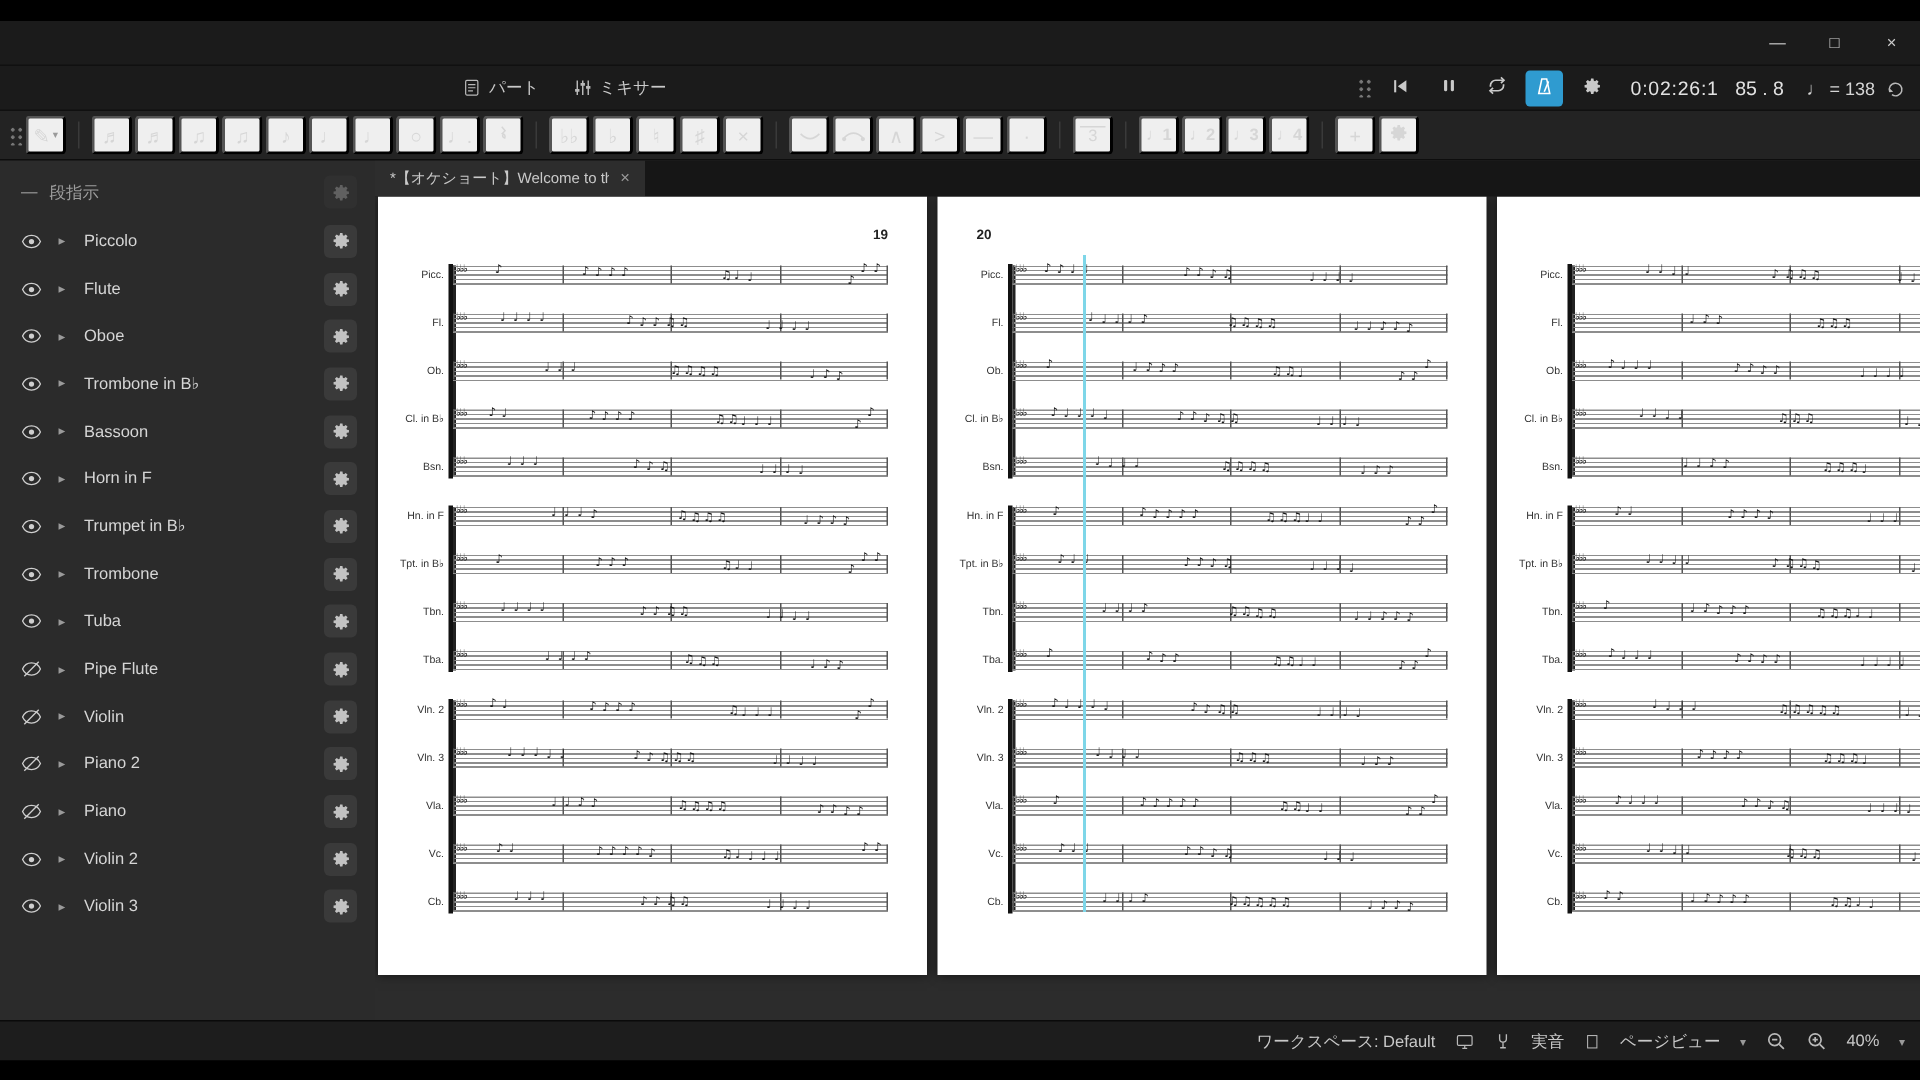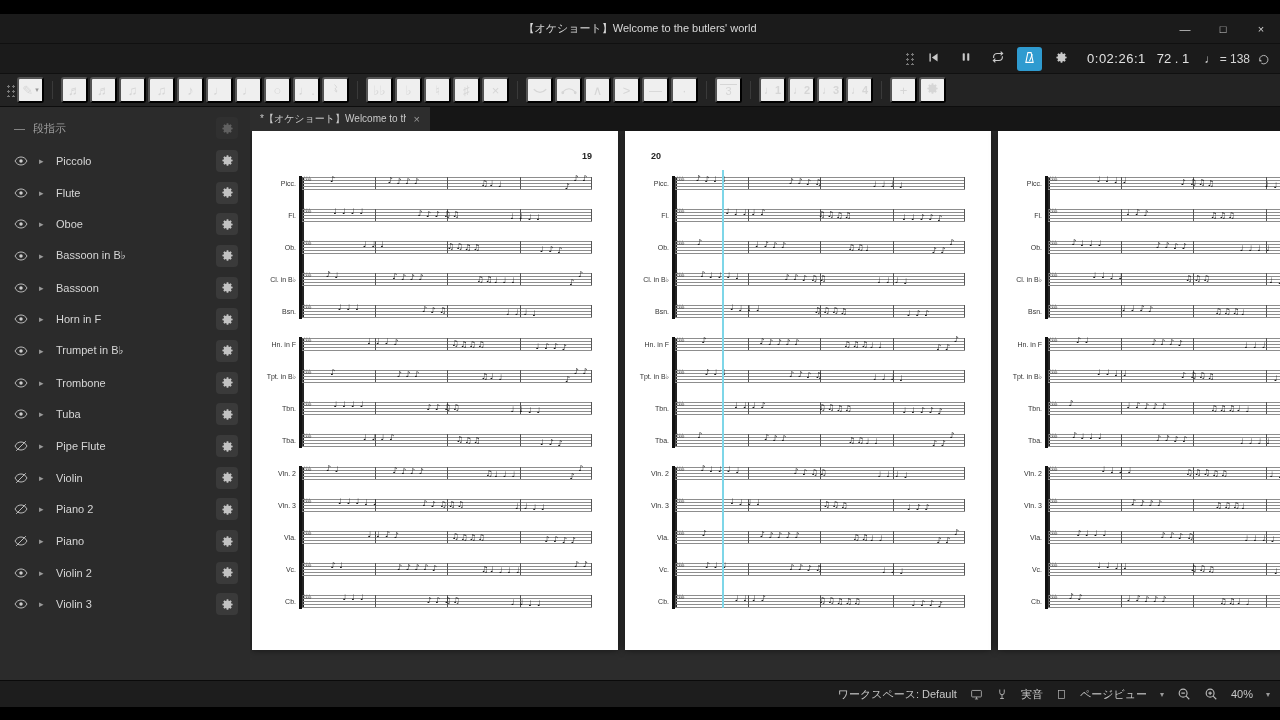--- a/index.html
+++ b/index.html
@@ -111,30 +111,49 @@
   .sb-text { color:#c8c8c8; font-size:11px; }
   .sb-ic { color:#b9b9b9; display:flex; }
   .caret { color:#9a9a9a; font-size:8px; }
 </style>
 </head>
 <body>
 
 <div class="strip-top"></div>
 
 <header class="menubar">
-  <div class="win-title">【オケショート】Welcome to the butlers' world</div>
   <div class="win-controls" id="win-controls">
       <div class="win-btn">—</div>
       <div class="win-btn">□</div>
       <div class="win-btn">×</div>
     </div>
 </header>
 
 <div class="toolbar2">
   <div class="sp1"></div>
+  <div class="center-group">
+    <button class="flat-btn">
+      <span class="sb-ic">
+          <svg viewBox="0 0 16 16" width="13" height="13" fill="none" stroke="currentColor">
+            <rect x="3" y="2" width="10" height="12" rx="1"></rect>
+            <path d="M5 5.5h6M5 8h6M5 10.5h4"></path>
+          </svg>
+        </span>
+      <span>パート</span>
+    </button>
+    <button class="flat-btn">
+      <span class="sb-ic">
+          <svg viewBox="0 0 16 16" width="13" height="13" stroke="currentColor" fill="none">
+            <path d="M3.5 2v12M8 2v12M12.5 2v12" stroke-width="1.2"></path>
+            <path d="M1.7 10.2h3.6M6.2 5.2h3.6M10.7 7.7h3.6" stroke-width="2.2"></path>
+          </svg>
+        </span>
+      <span>ミキサー</span>
+    </button>
+  </div>
   <div class="playback">
     <span class="drag-dots"></span>
     <button class="pb-btn">
         <span><svg viewBox="0 0 16 16" width="13" height="13" fill="currentColor">
             <rect x="3" y="3" width="1.7" height="10"></rect>
             <path d="M13 3 6 8l7 5z"></path>
           </svg></span>
       </button>
     <button class="pb-btn">
         <span><svg viewBox="0 0 16 16" width="12" height="12" fill="currentColor">
@@ -155,21 +174,21 @@
             <path d="M6 2h4l2.5 12h-9z"></path>
             <path d="M8 12.5 11.5 4"></path>
           </svg></span>
       </button>
     <button class="pb-btn">
         <span><svg viewBox="0 0 16 16" width="13" height="13" fill="currentColor">
             <path d="M8 5.2A2.8 2.8 0 1 0 8 10.8 2.8 2.8 0 0 0 8 5.2zm6.3 3.8V7l-1.7-.3a4.8 4.8 0 0 0-.4-1l1-1.4-1.5-1.5-1.4 1a4.8 4.8 0 0 0-1-.4L9 1.6H7l-.3 1.8a4.8 4.8 0 0 0-1 .4l-1.4-1-1.5 1.5 1 1.4c-.2.3-.3.6-.4 1L1.7 7v2l1.7.3c.1.4.2.7.4 1l-1 1.4 1.5 1.5 1.4-1c.3.2.6.3 1 .4l.3 1.8h2l.3-1.8c.4-.1.7-.2 1-.4l1.4 1 1.5-1.5-1-1.4c.2-.3.3-.6.4-1z"></path>
           </svg></span>
       </button>
     <span class="time">0:02:26:1</span>
-    <span class="beat">72 . 1</span>
+    <span class="beat">85 . 8</span>
     <span class="tempo">♩ = 138</span>
     <span class="sb-ic">
         <svg viewBox="0 0 16 16" width="13" height="13" fill="none" stroke="currentColor" stroke-width="1.2">
           <path d="M3.5 11.5a5.2 5.2 0 1 1 1.8 2.2"></path>
           <path d="M3.7 8.8 3.4 11.7 6.3 11.3" fill="currentColor" stroke="none"></path>
         </svg>
       </span>
   </div>
 </div>
 
@@ -339,21 +358,21 @@
           </span>
         </div>
         <div class="inst-row">
           <span class="vis">
             <svg viewBox="0 0 16 16" width="14" height="14">
               <path d="M1.2 8C2.4 5.3 5 3.4 8 3.4S13.6 5.3 14.8 8C13.6 10.7 11 12.6 8 12.6S2.4 10.7 1.2 8z" fill="none" stroke="currentColor"></path>
               <circle cx="8" cy="8" r="2" fill="currentColor"></circle>
             </svg>
           </span>
           <span class="arr">▸</span>
-          <span class="lbl">Bassoon in B♭</span>
+          <span class="lbl">Trombone in B♭</span>
           <span class="gear-btn">
             <svg viewBox="0 0 16 16" width="13" height="13" fill="currentColor">
               <path d="M8 5.2A2.8 2.8 0 1 0 8 10.8 2.8 2.8 0 0 0 8 5.2zm6.3 3.8V7l-1.7-.3a4.8 4.8 0 0 0-.4-1l1-1.4-1.5-1.5-1.4 1a4.8 4.8 0 0 0-1-.4L9 1.6H7l-.3 1.8a4.8 4.8 0 0 0-1 .4l-1.4-1-1.5 1.5 1 1.4c-.2.3-.3.6-.4 1L1.7 7v2l1.7.3c.1.4.2.7.4 1l-1 1.4 1.5 1.5 1.4-1c.3.2.6.3 1 .4l.3 1.8h2l.3-1.8c.4-.1.7-.2 1-.4l1.4 1 1.5-1.5-1-1.4c.2-.3.3-.6.4-1z"></path>
             </svg>
           </span>
         </div>
         <div class="inst-row">
           <span class="vis">
             <svg viewBox="0 0 16 16" width="14" height="14">
               <path d="M1.2 8C2.4 5.3 5 3.4 8 3.4S13.6 5.3 14.8 8C13.6 10.7 11 12.6 8 12.6S2.4 10.7 1.2 8z" fill="none" stroke="currentColor"></path>

